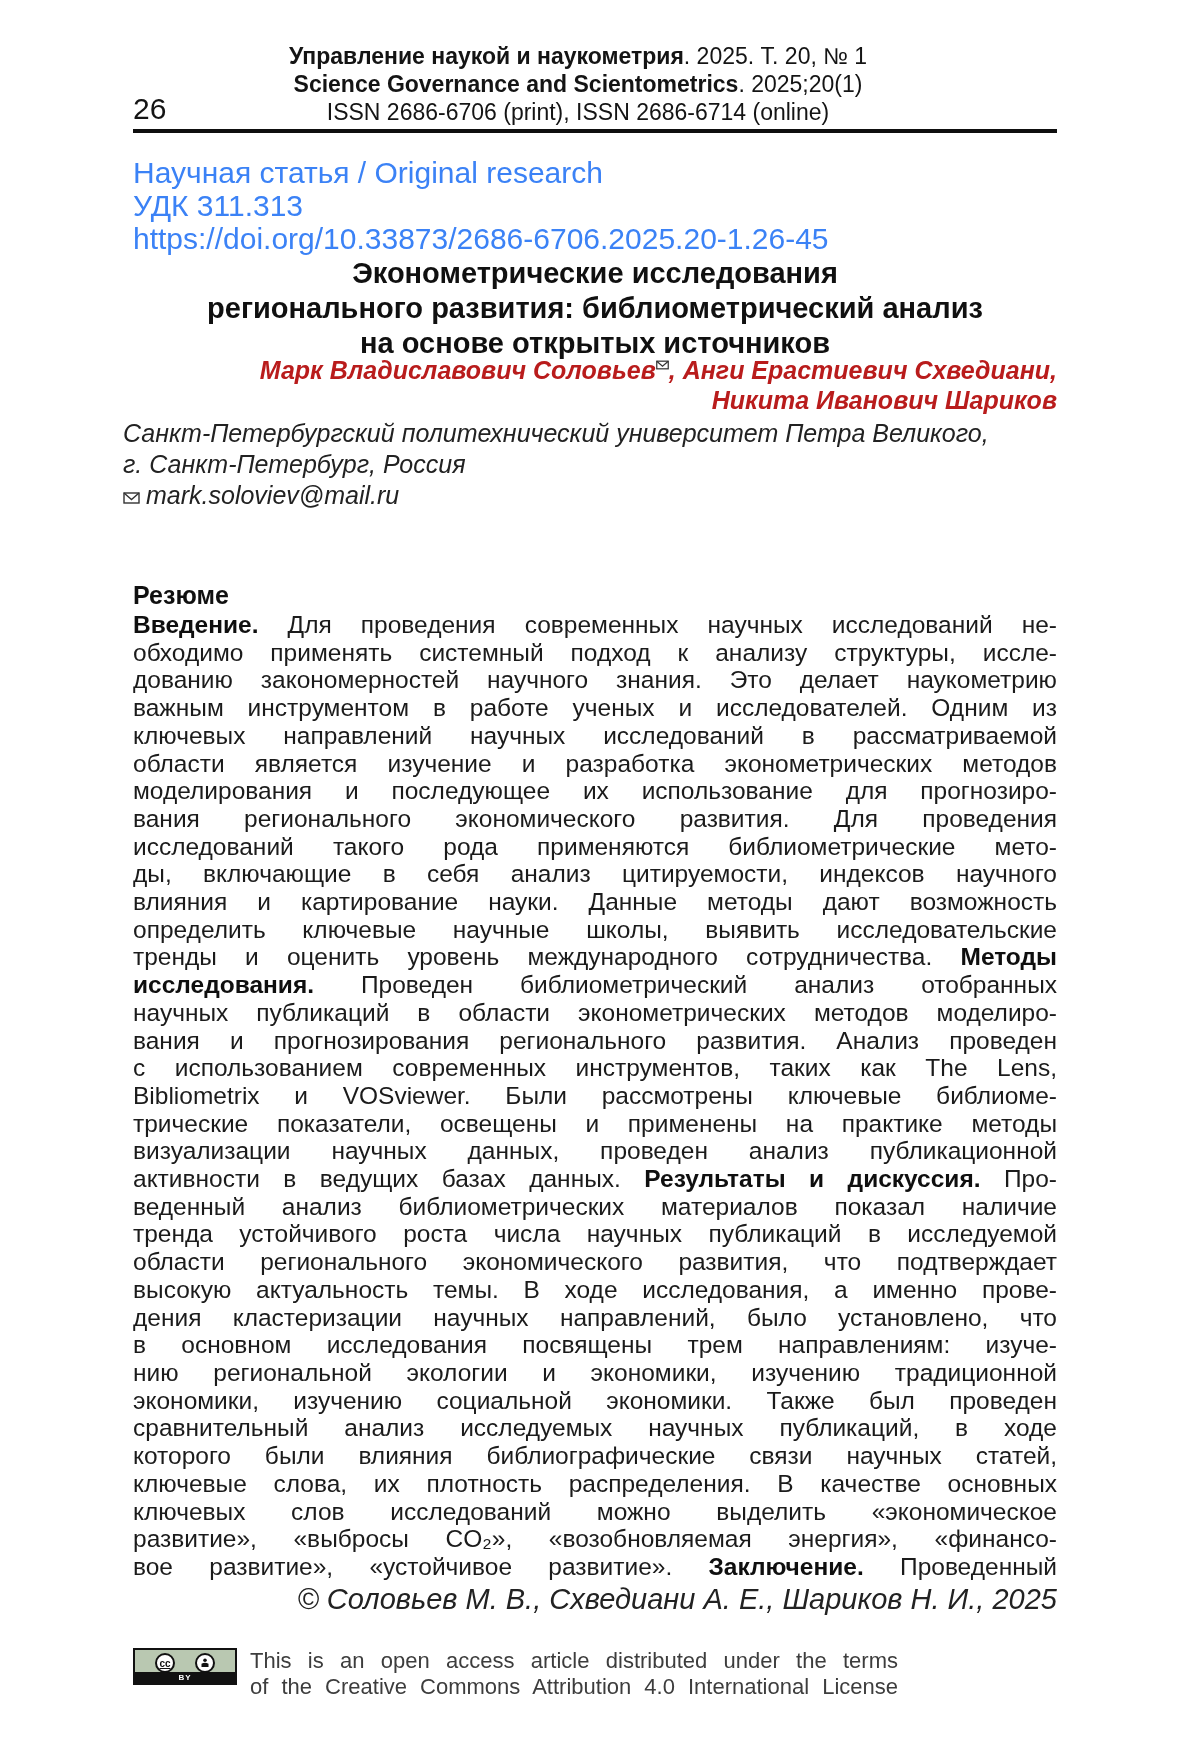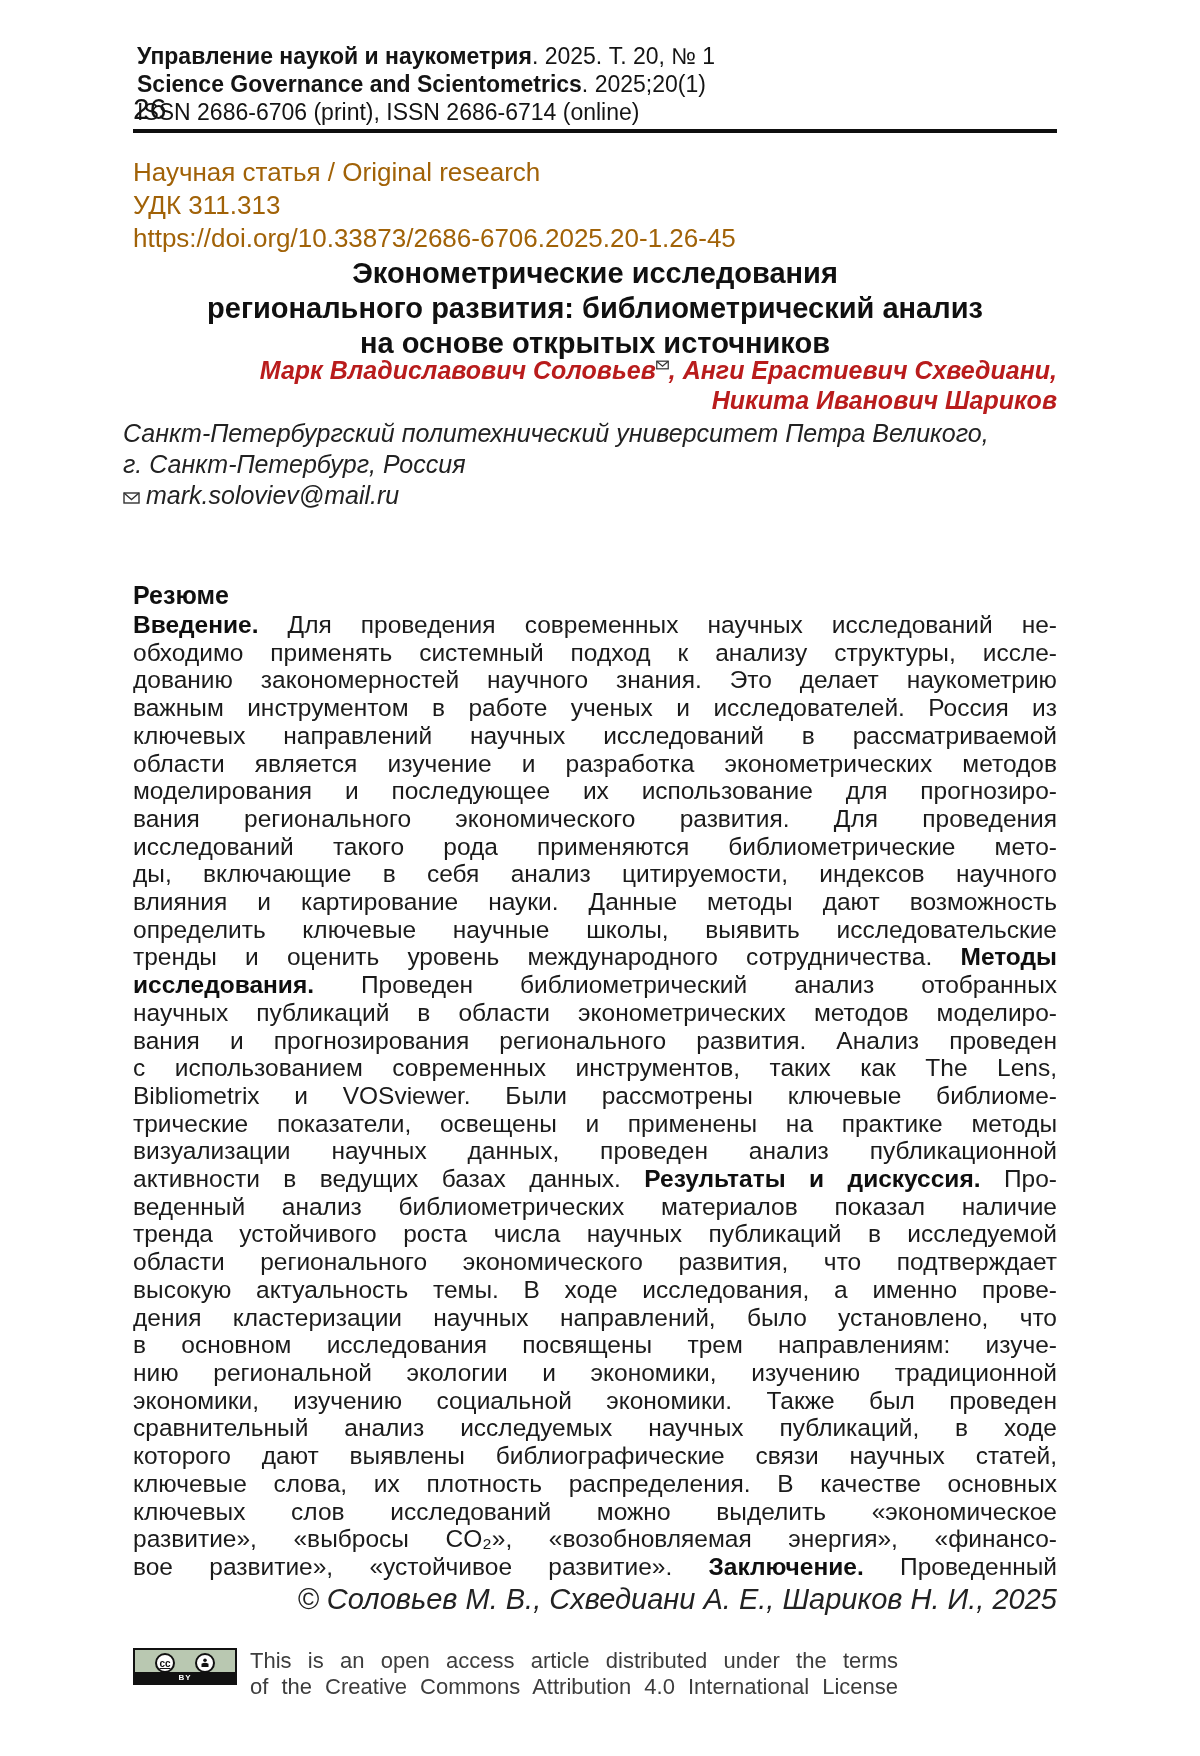--- a/index.html
+++ b/index.html
@@ -1,27 +1,27 @@
 <!DOCTYPE html>
 <html><head>
 <meta charset="utf-8">
 <style>
   html,body{margin:0;padding:0;background:#ffffff;}
   .page{
     position:relative;width:1200px;height:1756px;background:#ffffff;overflow:hidden;
     font-family:"Liberation Sans","DejaVu Sans",sans-serif;color:#1a1a1a;
   }
   
-  .journal-head{position:absolute;left:137px;top:42px;width:924px;text-align:left;
+  .journal-head{position:absolute;left:116px;top:42px;width:924px;text-align:center;
     font-size:23px;line-height:28px;color:#141414;}
   .journal-head b{font-weight:bold;}
   .page-num{position:absolute;left:133px;top:92px;font-size:30px;color:#141414;}
   .head-rule{position:absolute;left:133px;top:129px;width:924px;height:4px;background:#0f0f0f;}
   
-  .meta{position:absolute;left:133px;top:156px;width:924px;font-size:26px;line-height:33px;color:#a16207;}
+  .meta{position:absolute;left:133px;top:156px;width:924px;font-size:30px;line-height:33px;color:#3b82f6;}
   
   .title{position:absolute;left:133px;top:256px;width:924px;text-align:center;
     font-weight:bold;font-size:29px;line-height:35px;color:#101010;}
   
   .authors{position:absolute;left:133px;top:355px;width:924px;text-align:right;
     font-weight:bold;font-size:25px;line-height:30px;color:#b91c1c;font-style:italic;}
   .authors sup{line-height:0;}
   
   .affil{position:absolute;left:123px;top:418px;width:924px;font-style:italic;
     font-size:25px;line-height:31px;color:#222;}
@@ -89,21 +89,21 @@
             <path d="M1,1 L8.5,7.5 L16,1" fill="none" stroke="#333" stroke-width="1.4"></path>
           </svg></span><span>mark.soloviev@mail.ru</span></div>
   </div>
 
   <div class="resume">
     <div class="resume-heading">Резюме</div>
     <div>
         <div class="abs-line"><b>Введение.</b><span> Для проведения современных научных исследований не-</span></div>
         <div class="abs-line"><span>обходимо применять системный подход к анализу структуры, иссле-</span></div>
         <div class="abs-line"><span>дованию закономерностей научного знания. Это делает наукометрию</span></div>
-        <div class="abs-line"><span>важным инструментом в работе ученых и исследователей. Россия из</span></div>
+        <div class="abs-line"><span>важным инструментом в работе ученых и исследователей. Одним из</span></div>
         <div class="abs-line"><span>ключевых направлений научных исследований в рассматриваемой</span></div>
         <div class="abs-line"><span>области является изучение и разработка эконометрических методов</span></div>
         <div class="abs-line"><span>моделирования и последующее их использование для прогнозиро-</span></div>
         <div class="abs-line"><span>вания регионального экономического развития. Для проведения</span></div>
         <div class="abs-line"><span>исследований такого рода применяются библиометрические мето-</span></div>
         <div class="abs-line"><span>ды, включающие в себя анализ цитируемости, индексов научного</span></div>
         <div class="abs-line"><span>влияния и картирование науки. Данные методы дают возможность</span></div>
         <div class="abs-line"><span>определить ключевые научные школы, выявить исследовательские</span></div>
         <div class="abs-line"><span>тренды и оценить уровень международного сотрудничества. </span><b>Методы</b></div>
         <div class="abs-line"><b>исследования.</b><span> Проведен библиометрический анализ отобранных</span></div>
@@ -116,21 +116,21 @@
         <div class="abs-line"><span>активности в ведущих базах данных. </span><b>Результаты и дискуссия.</b><span> Про-</span></div>
         <div class="abs-line"><span>веденный анализ библиометрических материалов показал наличие</span></div>
         <div class="abs-line"><span>тренда устойчивого роста числа научных публикаций в исследуемой</span></div>
         <div class="abs-line"><span>области регионального экономического развития, что подтверждает</span></div>
         <div class="abs-line"><span>высокую актуальность темы. В ходе исследования, а именно прове-</span></div>
         <div class="abs-line"><span>дения кластеризации научных направлений, было установлено, что</span></div>
         <div class="abs-line"><span>в основном исследования посвящены трем направлениям: изуче-</span></div>
         <div class="abs-line"><span>нию региональной экологии и экономики, изучению традиционной</span></div>
         <div class="abs-line"><span>экономики, изучению социальной экономики. Также был проведен</span></div>
         <div class="abs-line"><span>сравнительный анализ исследуемых научных публикаций, в ходе</span></div>
-        <div class="abs-line"><span>которого дают выявлены библиографические связи научных статей,</span></div>
+        <div class="abs-line"><span>которого были влияния библиографические связи научных статей,</span></div>
         <div class="abs-line"><span>ключевые слова, их плотность распределения. В качестве основных</span></div>
         <div class="abs-line"><span>ключевых слов исследований можно выделить «экономическое</span></div>
         <div class="abs-line"><span>развитие», «выбросы CO₂», «возобновляемая энергия», «финансо-</span></div>
         <div class="abs-line"><span>вое развитие», «устойчивое развитие». </span><b>Заключение.</b><span> Проведенный</span></div>
       </div>
   </div>
 
   <div class="copyright">© Соловьев М. В., Схведиани А. Е., Шариков Н. И., 2025</div>
 
   <div class="footer">

